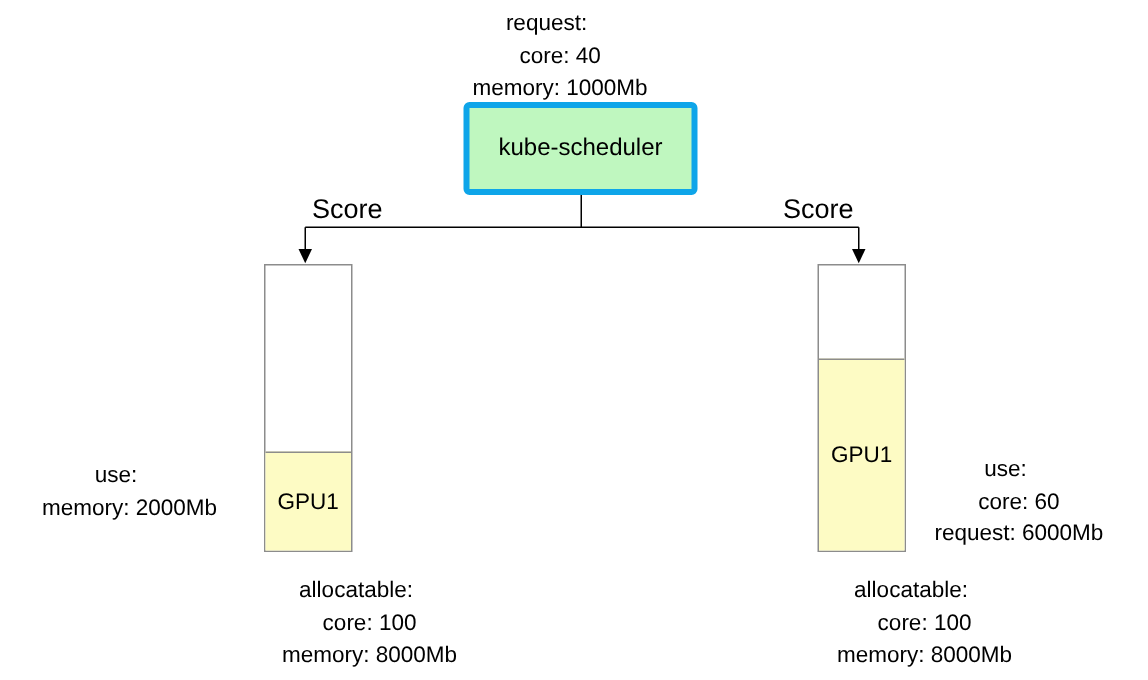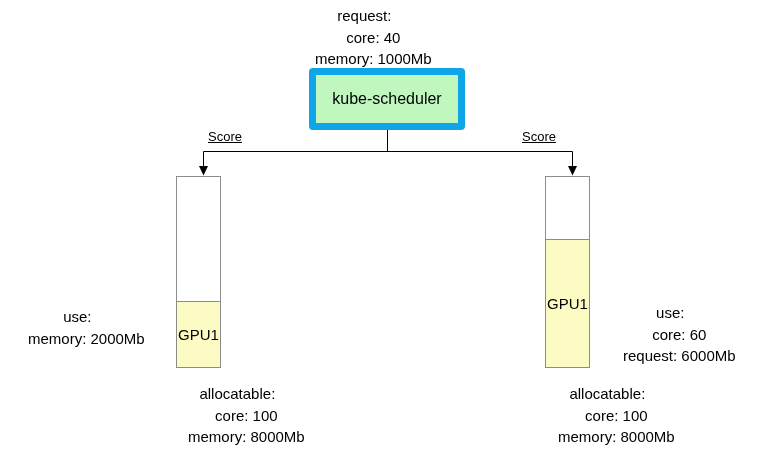--- a/index.html
+++ b/index.html
@@ -19,44 +19,43 @@
     line-height: 21.5px;
     white-space: nowrap;
     text-align: center;
   }
   .tblock .ind { margin-left: 18px; }
   .scheduler {
     position: absolute;
     left: 309px; top: 68px;
     width: 156px; height: 62px;
     background: #bff7bf;
-    border: 7px solid #0ea5e9;
+    border: 4px solid #0ea5e9;
     border-radius: 4px;
     display: flex;
     align-items: center;
     justify-content: center;
     font-size: 16px;
   }
   .connector-svg {
     position: absolute;
     left: 0; top: 0;
     width: 765px; height: 453px;
     pointer-events: none;
   }
   .score-label {
     position: absolute;
     top: 129px;
-    font-size: 13px;
+    font-size: 18px;
     white-space: nowrap;
-    text-decoration: underline;
   }
   .node {
     position: absolute;
     top: 176px;
-    width: 45px; height: 192px;
+    width: 59px; height: 192px;
     background: #ffffff;
     border: 1px solid #8c8c8c;
   }
   .gpu-seg {
     position: absolute;
     left: 0; right: 0; bottom: 0;
     background: #fdfbc4;
     border-top: 1px solid #8c8c8c;
     display: flex;
     align-items: center;

